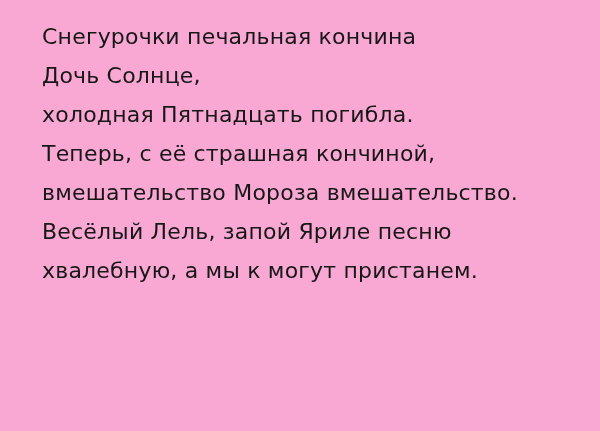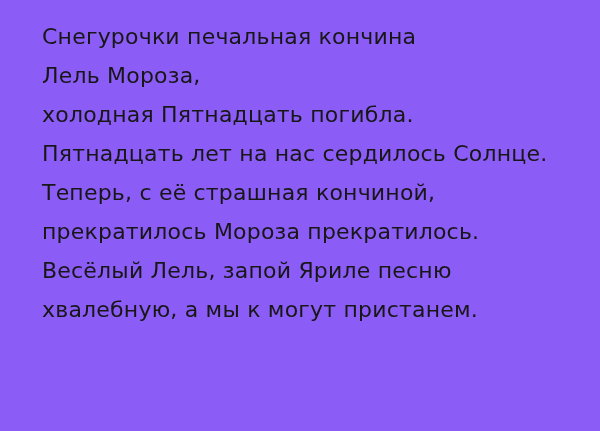--- a/index.html
+++ b/index.html
@@ -3,21 +3,21 @@
   <meta charset="utf-8">
   <style>
     html, body {
       margin: 0;
       padding: 0;
       background: #ffffff;
     }
     .page {
       width: 600px;
       height: 431px;
-      background: #8b5cf6;
+      background: #f9a8d4;
       box-sizing: border-box;
       padding: 17px 20px 0 42px;
       overflow: hidden;
     }
     .text-block {
       font-family: "DejaVu Sans", "Liberation Sans", sans-serif;
       font-size: 22px;
       line-height: 39px;
       color: #171717;
       letter-spacing: 0.2px;
@@ -26,21 +26,20 @@
     .line {
       height: 39px;
     }
   </style>
 </head>
 <body>
 
 <div class="page">
   <div class="text-block">
     <div class="line">Снегурочки печальная кончина</div>
-    <div class="line">Лель Мороза,</div>
+    <div class="line">Дочь Солнце,</div>
     <div class="line">холодная Пятнадцать погибла.</div>
-    <div class="line">Пятнадцать лет на нас сердилось Солнце.</div>
     <div class="line">Теперь, с её страшная кончиной,</div>
-    <div class="line">прекратилось Мороза прекратилось.</div>
+    <div class="line">вмешательство Мороза вмешательство.</div>
     <div class="line">Весёлый Лель, запой Яриле песню</div>
     <div class="line">хвалебную, а мы к могут пристанем.</div>
   </div>
 </div>
 
 </body></html>

